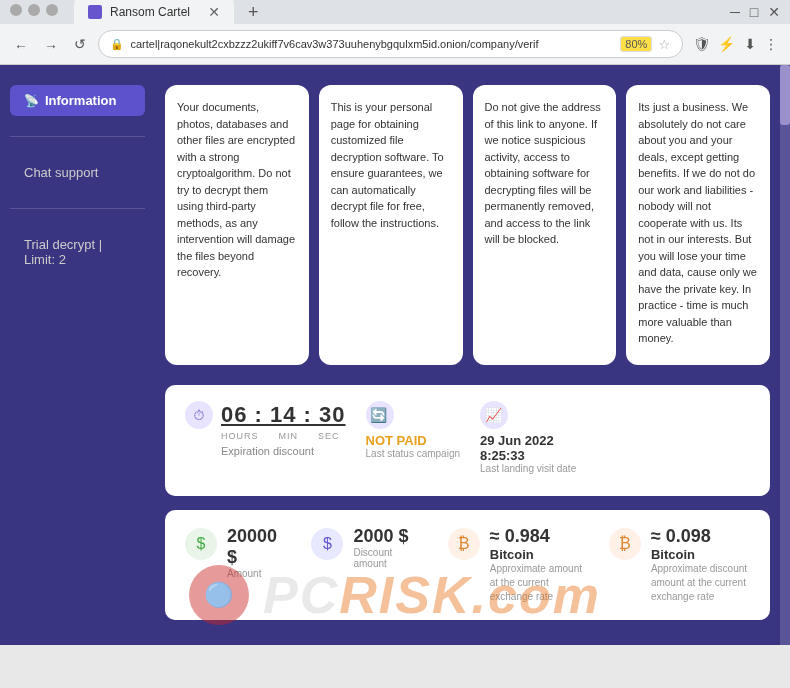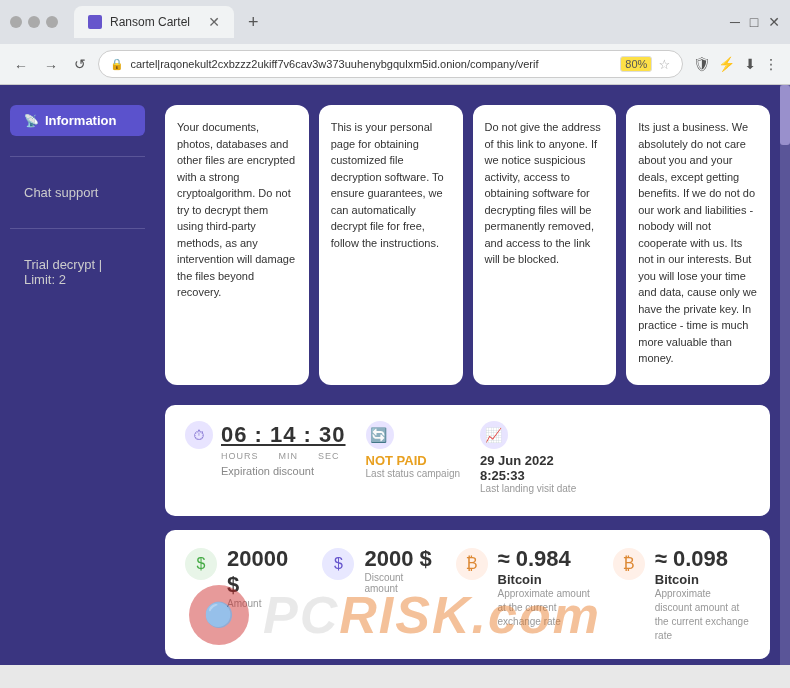--- a/index.html
+++ b/index.html
@@ -6,22 +6,21 @@
     body { width: 790px; height: 688px; font-family: Arial, sans-serif; background: #e8e8e8; overflow: hidden; }
 
     
     .browser-chrome {
       width: 790px;
       background: #f1f3f4;
       border-bottom: 1px solid #ccc;
     }
     .title-bar {
       display: flex;
-      align-items: center;
-      height: 44px;
+      height: 24px;
       background: #dee1e6;
       padding: 4px 10px;
       gap: 8px;
     }
     .window-controls {
       display: flex;
       gap: 6px;
       margin-right: 8px;
     }
     .win-btn {
@@ -352,21 +351,21 @@
       justify-content: center;
       font-size: 16px;
       flex-shrink: 0;
       margin-top: 2px;
     }
     .amount-icon.green { background: #e8f5e8; color: #44aa44; }
     .amount-icon.blue { background: #e8e8ff; color: #6655cc; }
     .amount-icon.orange { background: #fff0e8; color: #dd8833; }
     .amount-info {}
     .amount-value {
-      font-size: 22px;
+      font-size: 18px;
       font-weight: bold;
       color: #333;
     }
     .amount-label {
       font-size: 10px;
       color: #999;
     }
     .amount-desc {
       font-size: 10px;
       color: #999;

